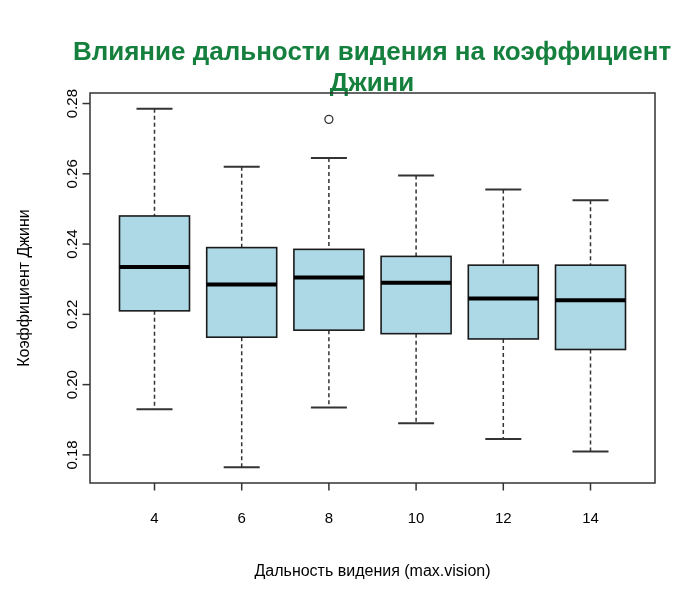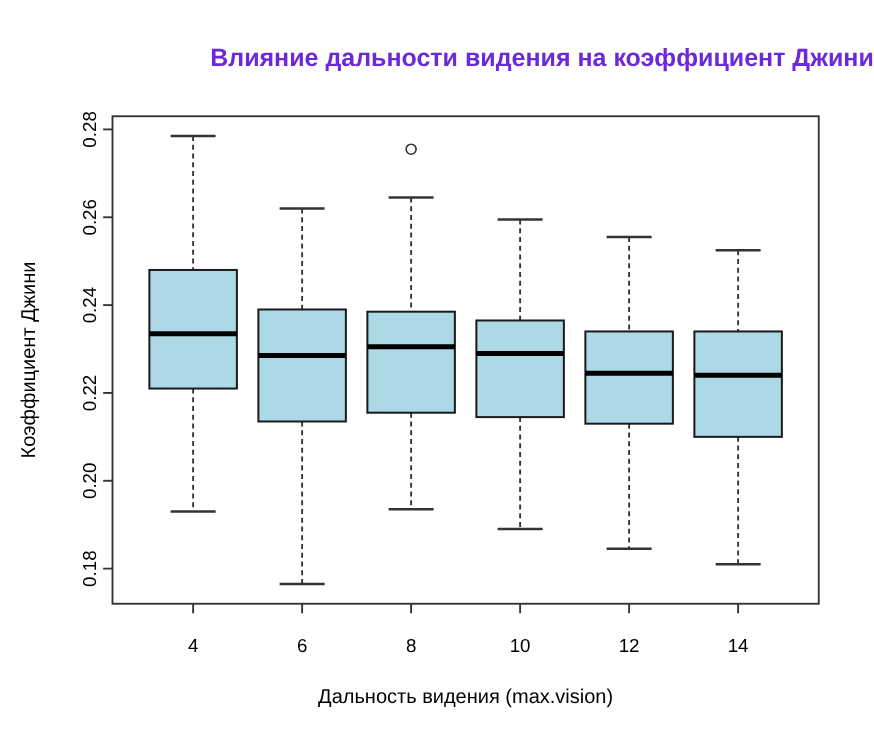--- a/index.html
+++ b/index.html
@@ -6,29 +6,29 @@
   #stage{
     position:relative;
     width:699px;height:599px;
     background:#ffffff;
     font-family:"Liberation Sans", sans-serif;
     overflow:hidden;
   }
   .chart-title{
     position:absolute;
     top:36px;left:45px;right:0;
-    text-align:right;
-    font-size:20px;
+    text-align:center;
+    font-size:26px;
     font-weight:bold;
-    color:#6d28d9;
+    color:#15803d;
     letter-spacing:0px;
   }
   .x-axis-title{
     position:absolute;
-    top:549px;left:90px;width:565px;
+    top:562px;left:90px;width:565px;
     text-align:center;
     font-size:16px;
     color:#000000;
   }
   .y-axis-title{
     position:absolute;
     top:288px;left:24px;
     transform:translate(-50%,-50%) rotate(-90deg);
     white-space:nowrap;
     font-size:16px;

